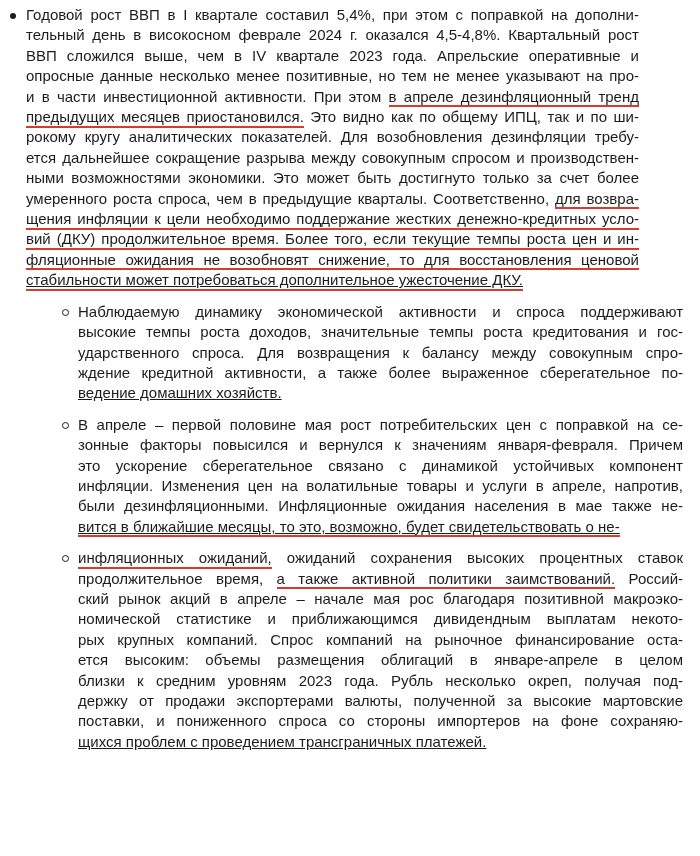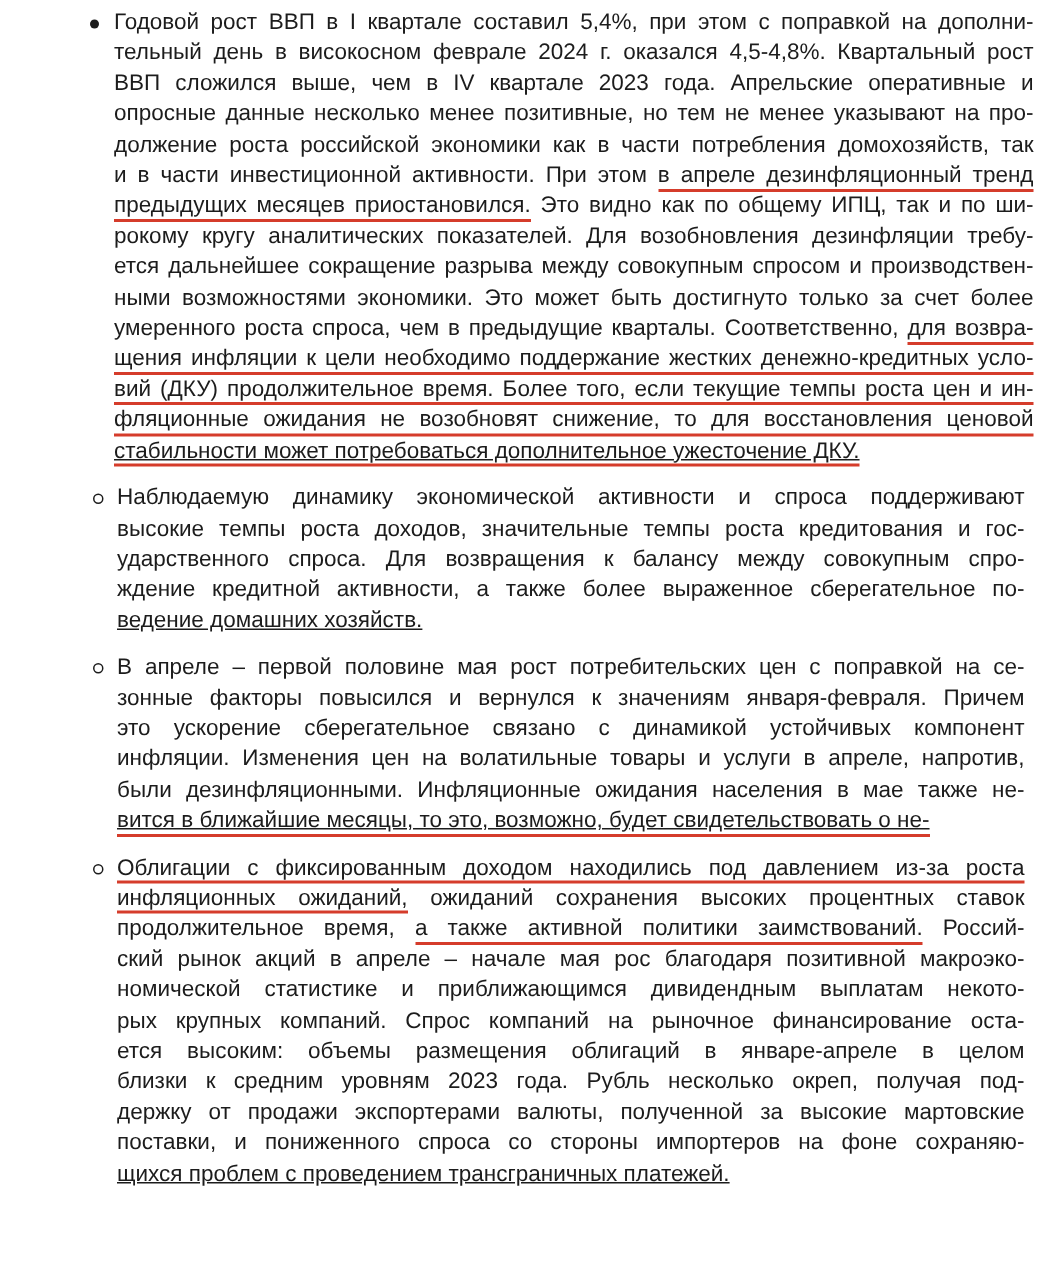--- a/index.html
+++ b/index.html
@@ -16,21 +16,21 @@
     color: #1c1c1c;
     -webkit-font-smoothing: antialiased;
   }
   .doc {
     padding-top: 5px;
   }
   .para {
     position: relative;
   }
   .para.l1 {
-    margin-left: 76px;
+    margin-left: 26px;
     width: 613px;
   }
   .para.l2 {
     margin-left: 78px;
     width: 605px;
   }
   .para + .para {
     margin-top: 11px;
   }
   .line {
@@ -73,21 +73,20 @@
 
 <div class="doc">
 
   <div class="para l1">
     <span class="marker disc"></span>
     <div>
         <div class="line"><span>Годовой рост ВВП в I квартале составил 5,4%, при этом с поправкой на дополни-</span></div>
         <div class="line"><span>тельный день в високосном феврале 2024 г. оказался 4,5-4,8%. Квартальный рост</span></div>
         <div class="line"><span>ВВП сложился выше, чем в IV квартале 2023 года. Апрельские оперативные и</span></div>
         <div class="line"><span>опросные данные несколько менее позитивные, но тем не менее указывают на про-</span></div>
-        <div class="line"><span>должение роста российской экономики как в части потребления домохозяйств, так</span></div>
         <div class="line"><span>и в части инвестиционной активности. При этом </span><span class="u">в апреле дезинфляционный тренд</span></div>
         <div class="line"><span class="u">предыдущих месяцев приостановился.</span><span> Это видно как по общему ИПЦ, так и по ши-</span></div>
         <div class="line"><span>рокому кругу аналитических показателей. Для возобновления дезинфляции требу-</span></div>
         <div class="line"><span>ется дальнейшее сокращение разрыва между совокупным спросом и производствен-</span></div>
         <div class="line"><span>ными возможностями экономики. Это может быть достигнуто только за счет более</span></div>
         <div class="line"><span>умеренного роста спроса, чем в предыдущие кварталы. Соответственно, </span><span class="u">для возвра-</span></div>
         <div class="line"><span class="u">щения инфляции к цели необходимо поддержание жестких денежно-кредитных усло-</span></div>
         <div class="line"><span class="u">вий (ДКУ) продолжительное время. Более того, если текущие темпы роста цен и ин-</span></div>
         <div class="line"><span class="u">фляционные ожидания не возобновят снижение, то для восстановления ценовой</span></div>
         <div class="line"><span class="u">стабильности может потребоваться дополнительное ужесточение ДКУ.</span></div>
@@ -113,21 +112,20 @@
         <div class="line"><span>это ускорение сберегательное связано с динамикой устойчивых компонент</span></div>
         <div class="line"><span>инфляции. Изменения цен на волатильные товары и услуги в апреле, напротив,</span></div>
         <div class="line"><span>были дезинфляционными. Инфляционные ожидания населения в мае также не-</span></div>
         <div class="line"><span class="u">вится в ближайшие месяцы, то это, возможно, будет свидетельствовать о не-</span></div>
       </div>
   </div>
 
   <div class="para l2">
     <span class="marker circle"></span>
     <div>
-        <div class="line"><span class="u">Облигации с фиксированным доходом находились под давлением из-за роста</span></div>
         <div class="line"><span class="u">инфляционных ожиданий,</span><span> ожиданий сохранения высоких процентных ставок</span></div>
         <div class="line"><span>продолжительное время, </span><span class="u">а также активной политики заимствований.</span><span> Россий-</span></div>
         <div class="line"><span>ский рынок акций в апреле – начале мая рос благодаря позитивной макроэко-</span></div>
         <div class="line"><span>номической статистике и приближающимся дивидендным выплатам некото-</span></div>
         <div class="line"><span>рых крупных компаний. Спрос компаний на рыночное финансирование оста-</span></div>
         <div class="line"><span>ется высоким: объемы размещения облигаций в январе-апреле в целом</span></div>
         <div class="line"><span>близки к средним уровням 2023 года. Рубль несколько окреп, получая под-</span></div>
         <div class="line"><span>держку от продажи экспортерами валюты, полученной за высокие мартовские</span></div>
         <div class="line"><span>поставки, и пониженного спроса со стороны импортеров на фоне сохраняю-</span></div>
         <div class="line"><span>щихся проблем с проведением трансграничных платежей.</span></div>

